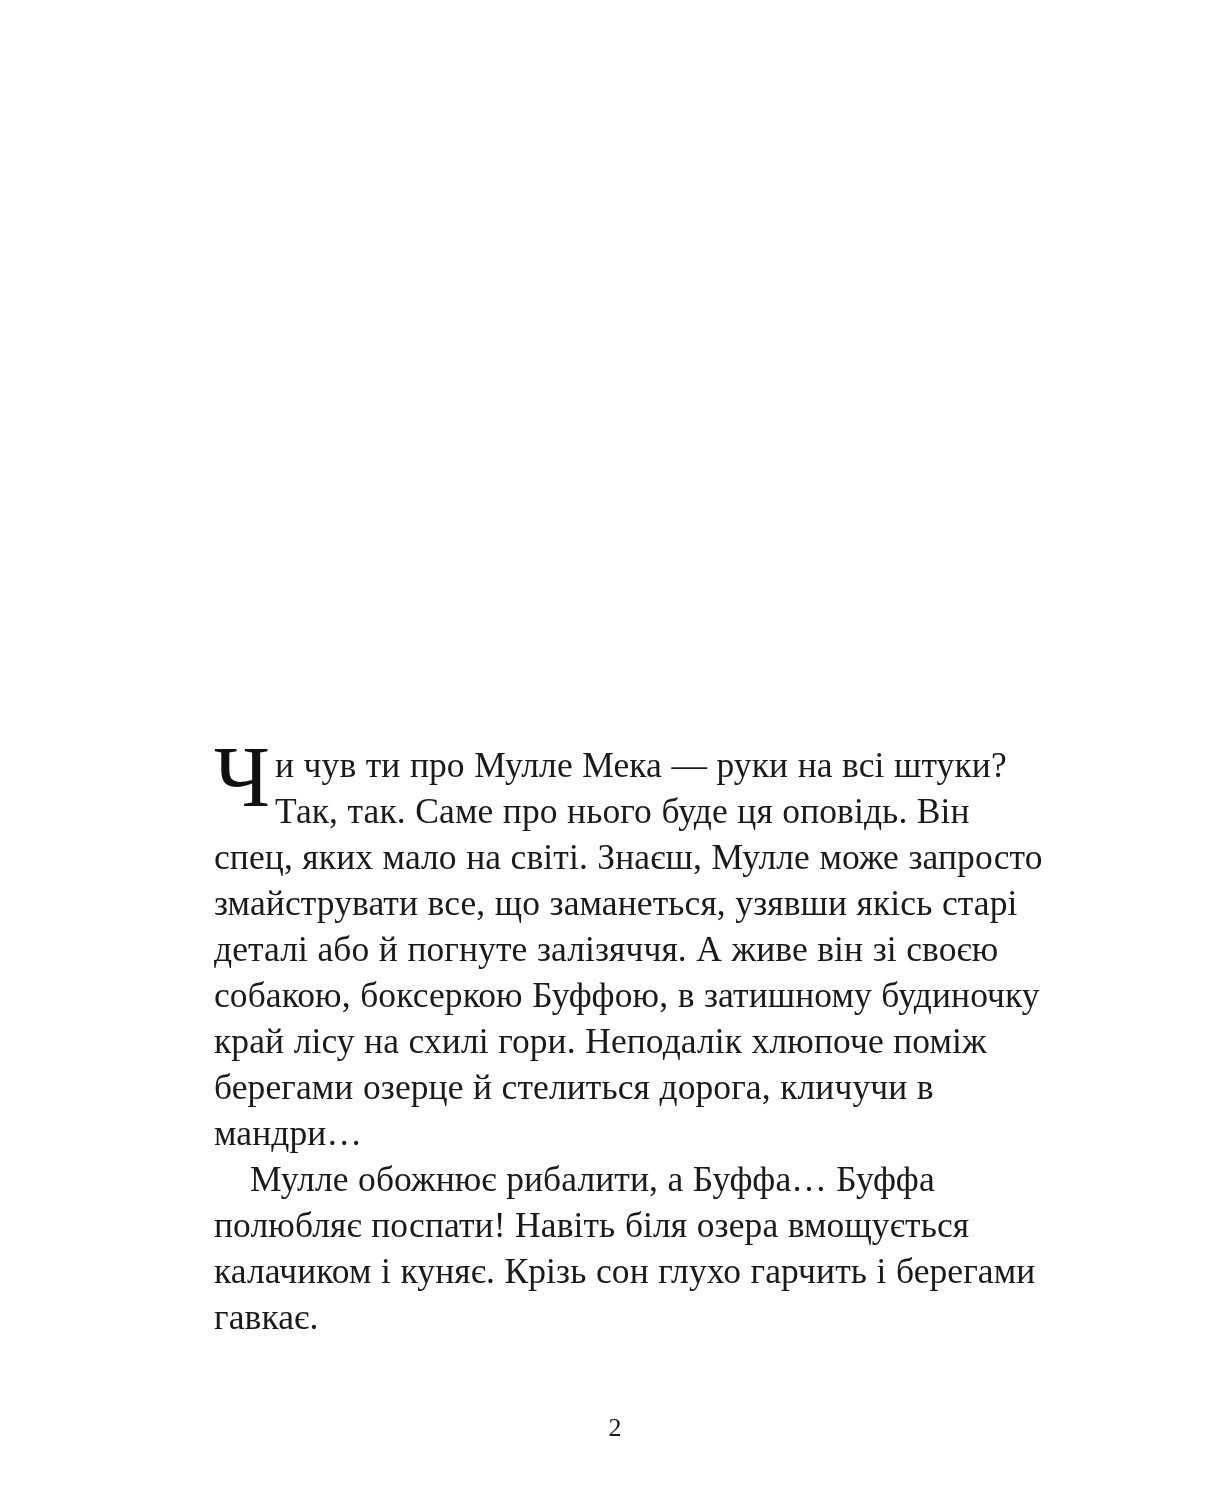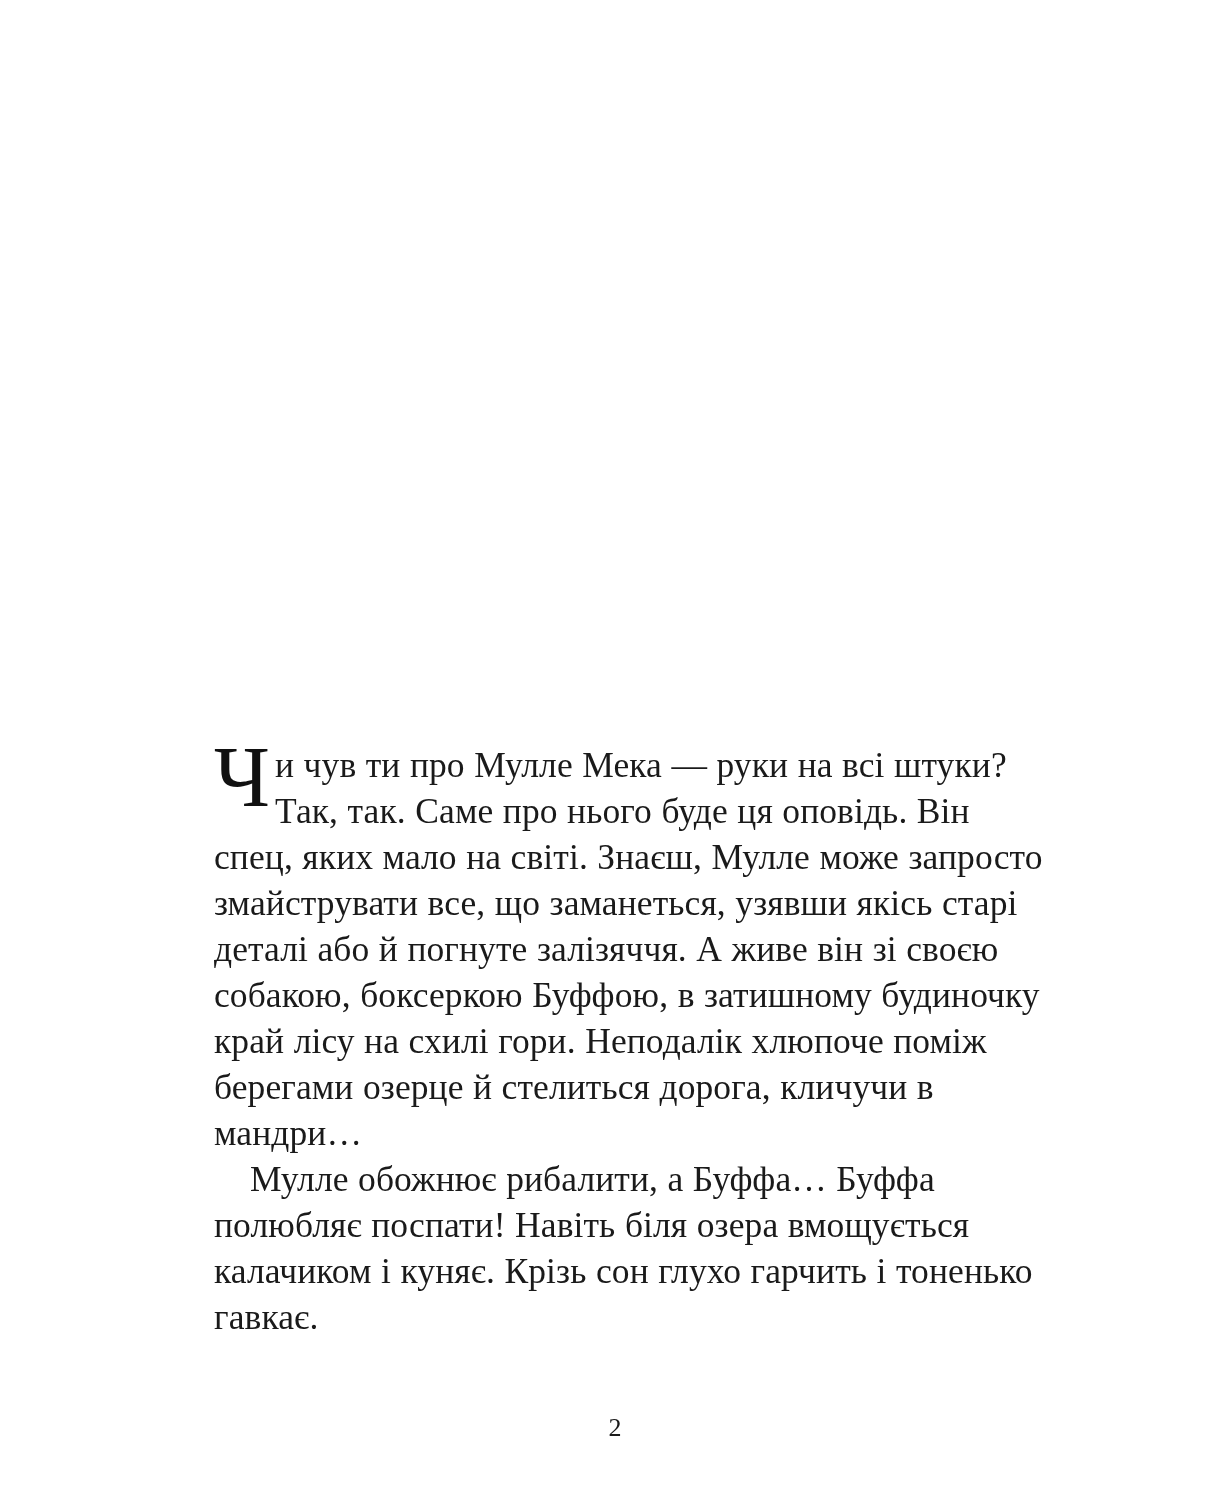--- a/index.html
+++ b/index.html
@@ -87,19 +87,19 @@
 <body>
 
 <div class="page">
 
   <div class="page-top-space"></div>
 
   <div class="text-block">
 
     <p class="para para-opening"><span class="dropcap">Ч</span><span>и чув ти про Мулле Мека — руки на всі штуки? Так, так. Саме про нього буде ця оповідь. Він спец, яких мало на світі. Знаєш, Мулле може запросто змайструвати все, що заманеться, узявши якісь старі деталі або й погнуте залізяччя. А живе він зі своєю собакою, боксеркою Буффою, в затишному будиночку край лісу на схилі гори. Неподалік хлюпоче поміж берегами озерце й стелиться дорога, кличучи в мандри…</span></p>
 
-    <p class="para para-indent">Мулле обожнює рибалити, а Буффа… Буффа полюбляє поспати! Навіть біля озера вмощується калачиком і куняє. Крізь сон глухо гарчить і тоненько гавкає.</p>
+    <p class="para para-indent">Мулле обожнює рибалити, а Буффа… Буффа полюбляє поспати! Навіть біля озера вмощується калачиком і куняє. Крізь сон глухо гарчить і берегами гавкає.</p>
 
   </div>
 
   <div class="folio">2</div>
 
 </div>
 
 </body></html>

